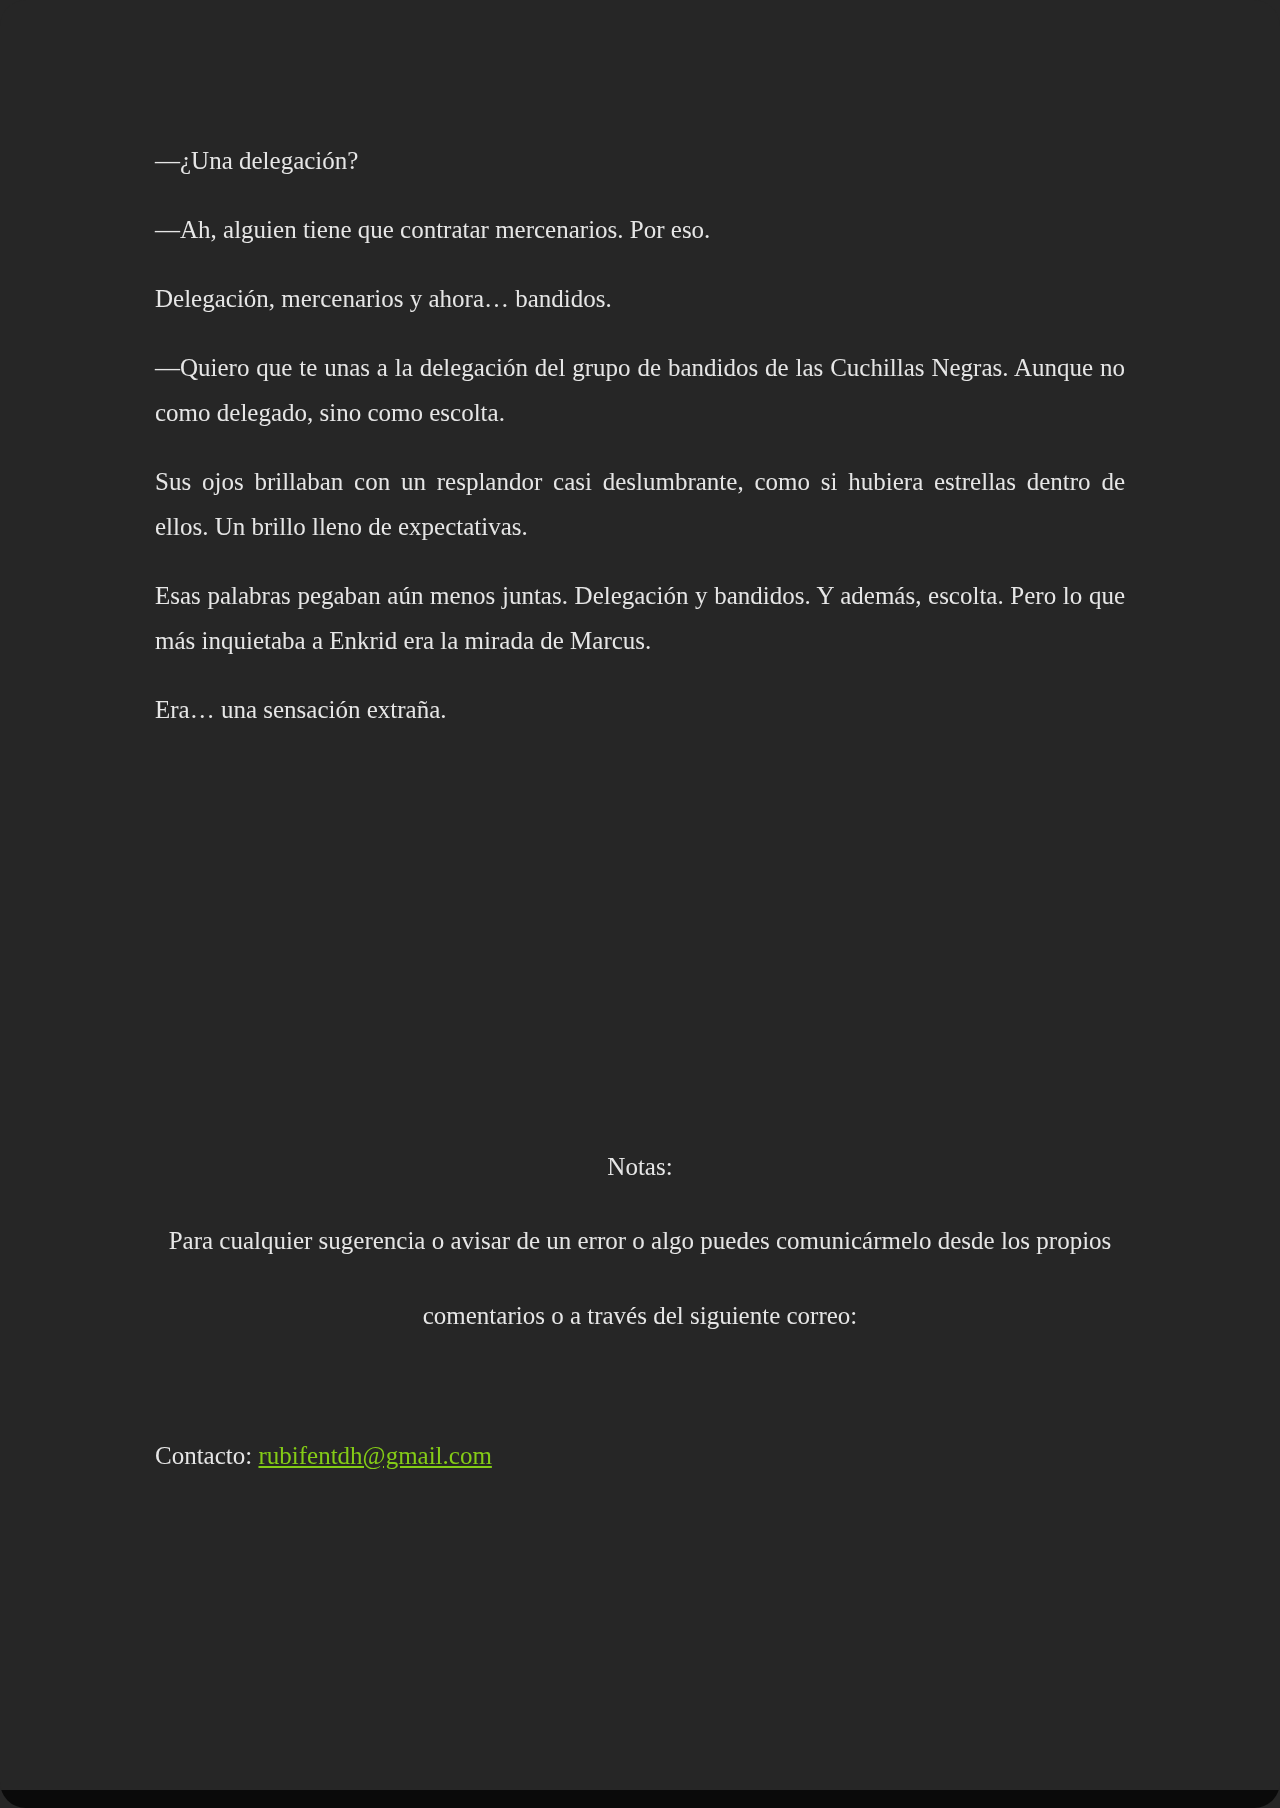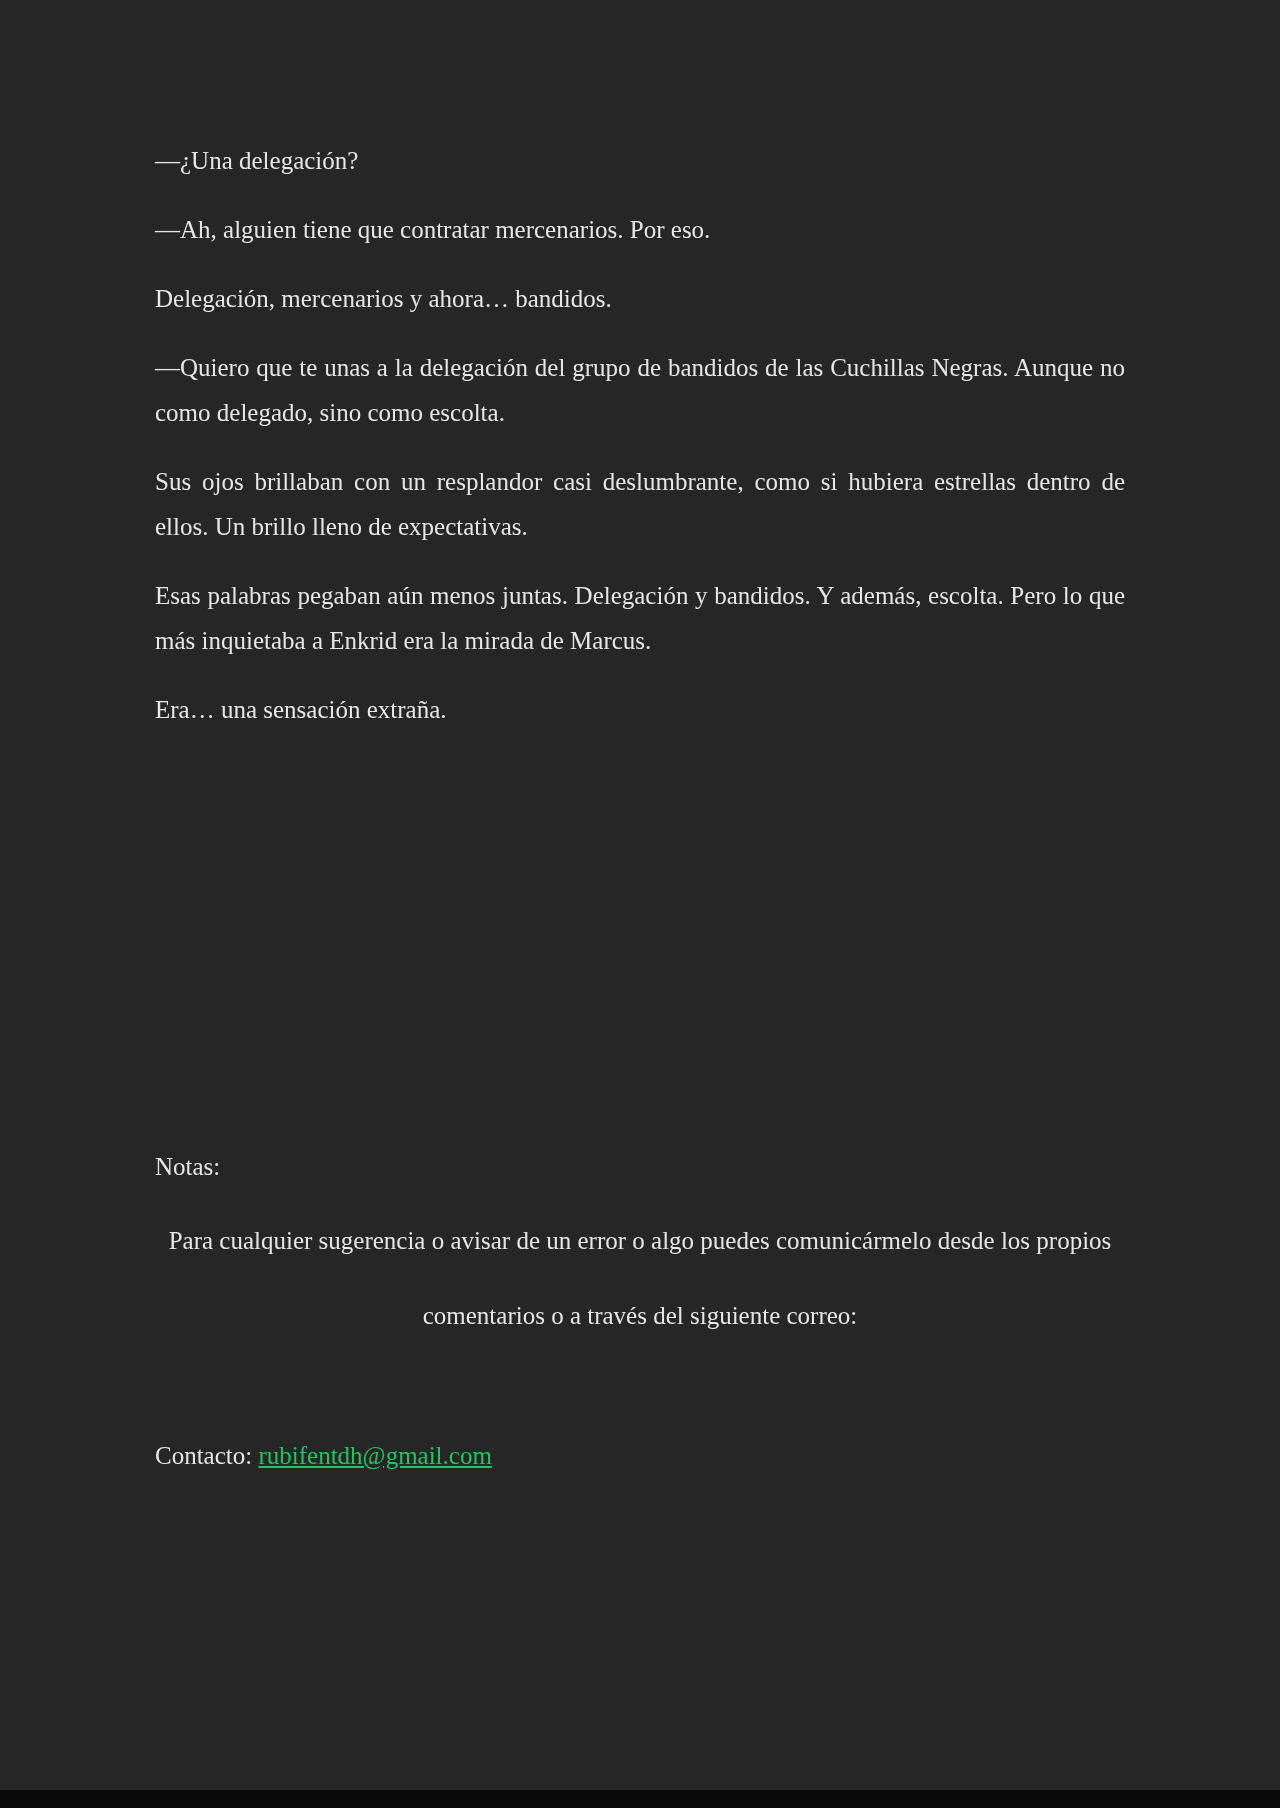--- a/index.html
+++ b/index.html
@@ -11,47 +11,48 @@
     position: relative;
     width: 1280px;
     height: 1808px;
     box-sizing: border-box;
     background: #262626;
     color: #e6e6e6;
     font-family: "Liberation Serif", serif;
     font-size: 25px;
     padding: 138px 155px 0 155px;
     overflow: hidden;
+    border-radius: 26px;
   }
   .body-paragraphs p {
     margin: 0 0 24px 0;
     line-height: 45px;
     text-align: justify;
     text-justify: inter-word;
   }
   .spacer {
     height: 388px;
   }
   .notes-section p.notes-label {
     margin: 0;
     line-height: 45px;
-    text-align: left;
+    text-align: center;
   }
   .notes-section p.notes-body {
     margin: 14px 0 0 0;
     line-height: 75px;
     text-align: center;
   }
   .notes-section p.contact-line {
     margin: 80px 0 0 0;
     line-height: 45px;
     text-align: left;
   }
   a.email-link {
-    color: #22c55e;
+    color: #84cc16;
     text-decoration: underline;
     cursor: pointer;
   }
   .bottom-strip {
     position: absolute;
     left: 0;
     bottom: 0;
     width: 100%;
     height: 18px;
     background: #0a0a0a;

